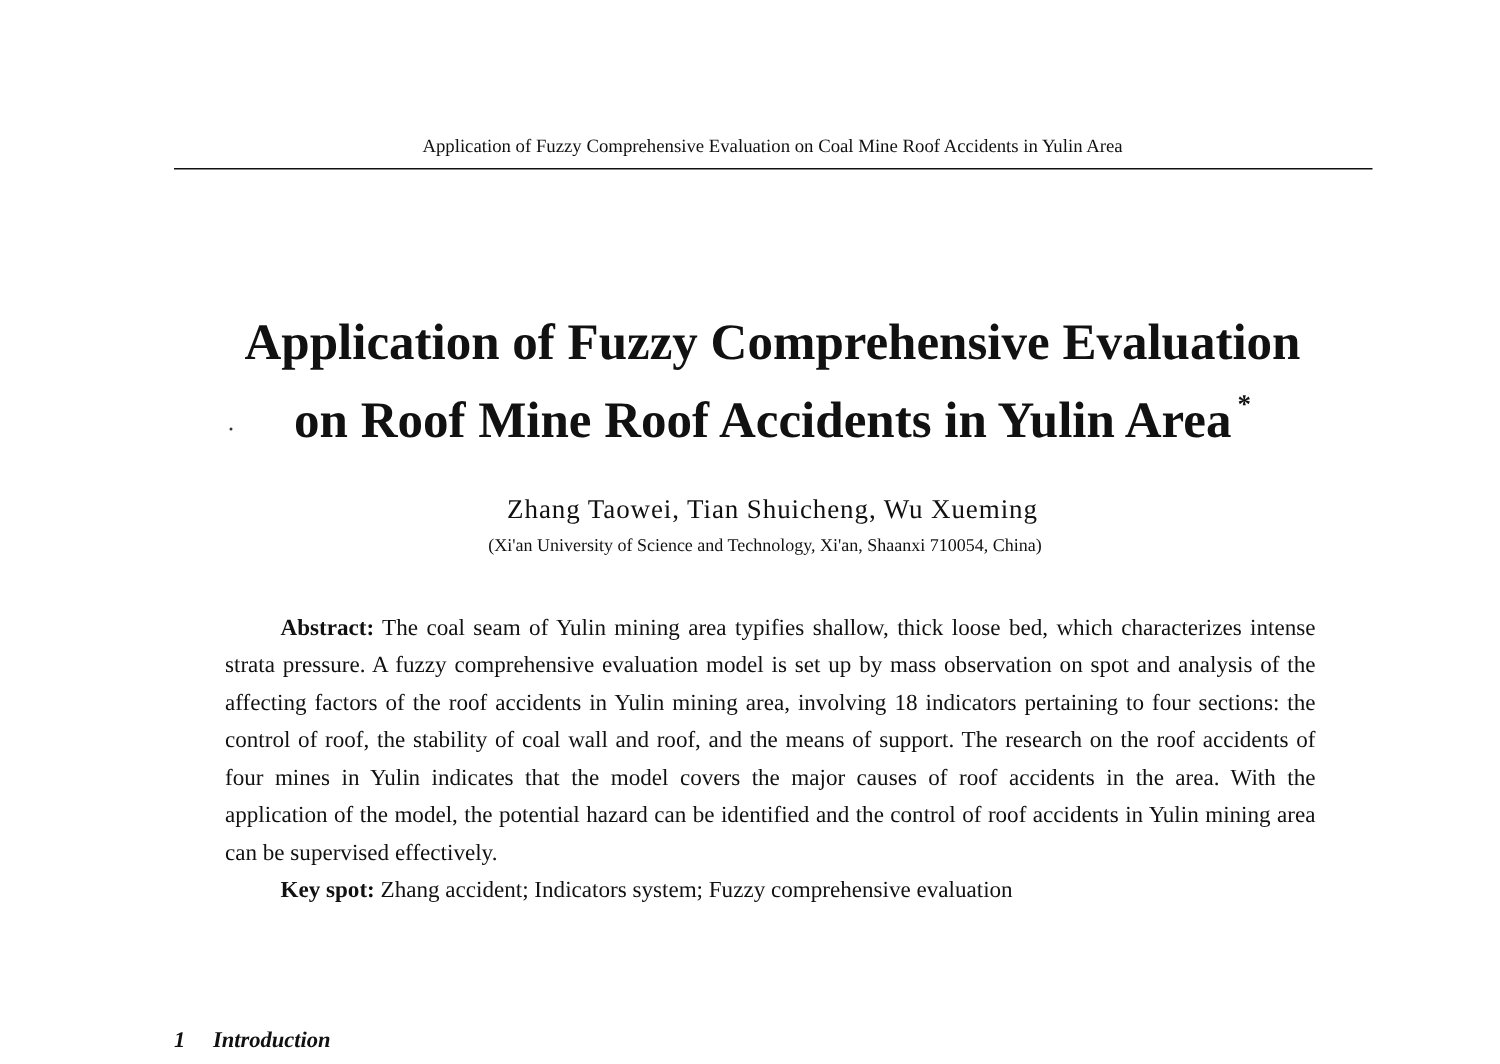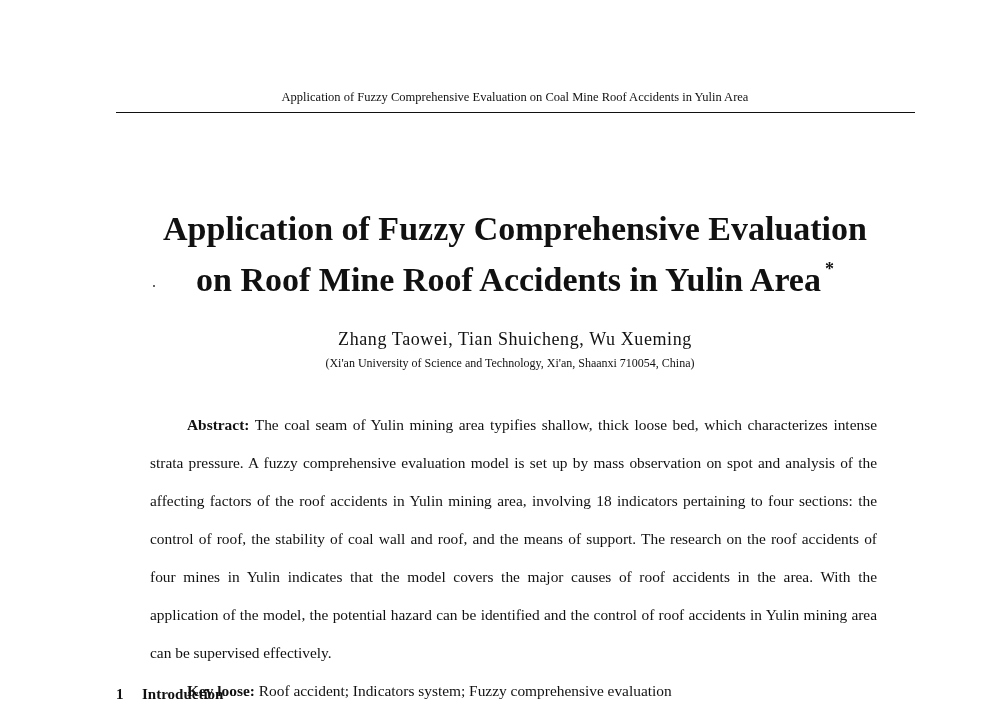--- a/index.html
+++ b/index.html
@@ -65,40 +65,41 @@
       width: 1020px;
       text-align: center;
       font-size: 12px;
     }
     .abstract {
       position: absolute;
       left: 150px;
       top: 406px;
       width: 727px;
       font-size: 15.4px;
-      line-height: 38px;
+      line-height: 25px;
       text-align: justify;
     }
     .abstract p {
       margin: 0;
       text-indent: 37px;
     }
     .abstract .label {
       font-weight: bold;
     }
     .keywords {
       margin: 0;
       text-indent: 37px;
     }
     .section-heading {
       position: absolute;
       left: 116px;
       top: 686px;
       font-weight: bold;
       font-size: 15px;
+      font-style: italic;
     }
     .section-heading .num {
       display: inline-block;
       width: 26px;
     }
     .stray-dot {
       position: absolute;
       left: 153px;
       top: 285px;
       width: 2px;
@@ -118,18 +119,18 @@
 <div class="title">
   <div>Application of Fuzzy Comprehensive Evaluation</div>
   <div><span>on Roof Mine Roof Accidents in Yulin Area</span><span class="star">*</span></div>
 </div>
 
 <div class="authors">Zhang Taowei, Tian Shuicheng, Wu Xueming</div>
 <div class="affiliation">(Xi'an University of Science and Technology, Xi'an, Shaanxi 710054, China)</div>
 
 <div class="abstract">
   <p><span class="label">Abstract:</span><span> The coal seam of Yulin mining area typifies shallow, thick loose bed, which characterizes intense strata pressure. A fuzzy comprehensive evaluation model is set up by mass observation on spot and analysis of the affecting factors of the roof accidents in Yulin mining area, involving 18 indicators pertaining to four sections: the control of roof, the stability of coal wall and roof, and the means of support. The research on the roof accidents of four mines in Yulin indicates that the model covers the major causes of roof accidents in the area. With the application of the model, the potential hazard can be identified and the control of roof accidents in Yulin mining area can be supervised effectively.</span></p>
-  <p class="keywords"><span class="label">Key loose:</span><span> Roof accident; Indicators system; Fuzzy comprehensive evaluation</span></p>
+  <p class="keywords"><span class="label">Key spot:</span><span> Zhang accident; Indicators system; Fuzzy comprehensive evaluation</span></p>
 </div>
 
 <div class="section-heading">
   <span class="num">1</span><span>Introduction</span>
 </div>
 
 </body></html>

